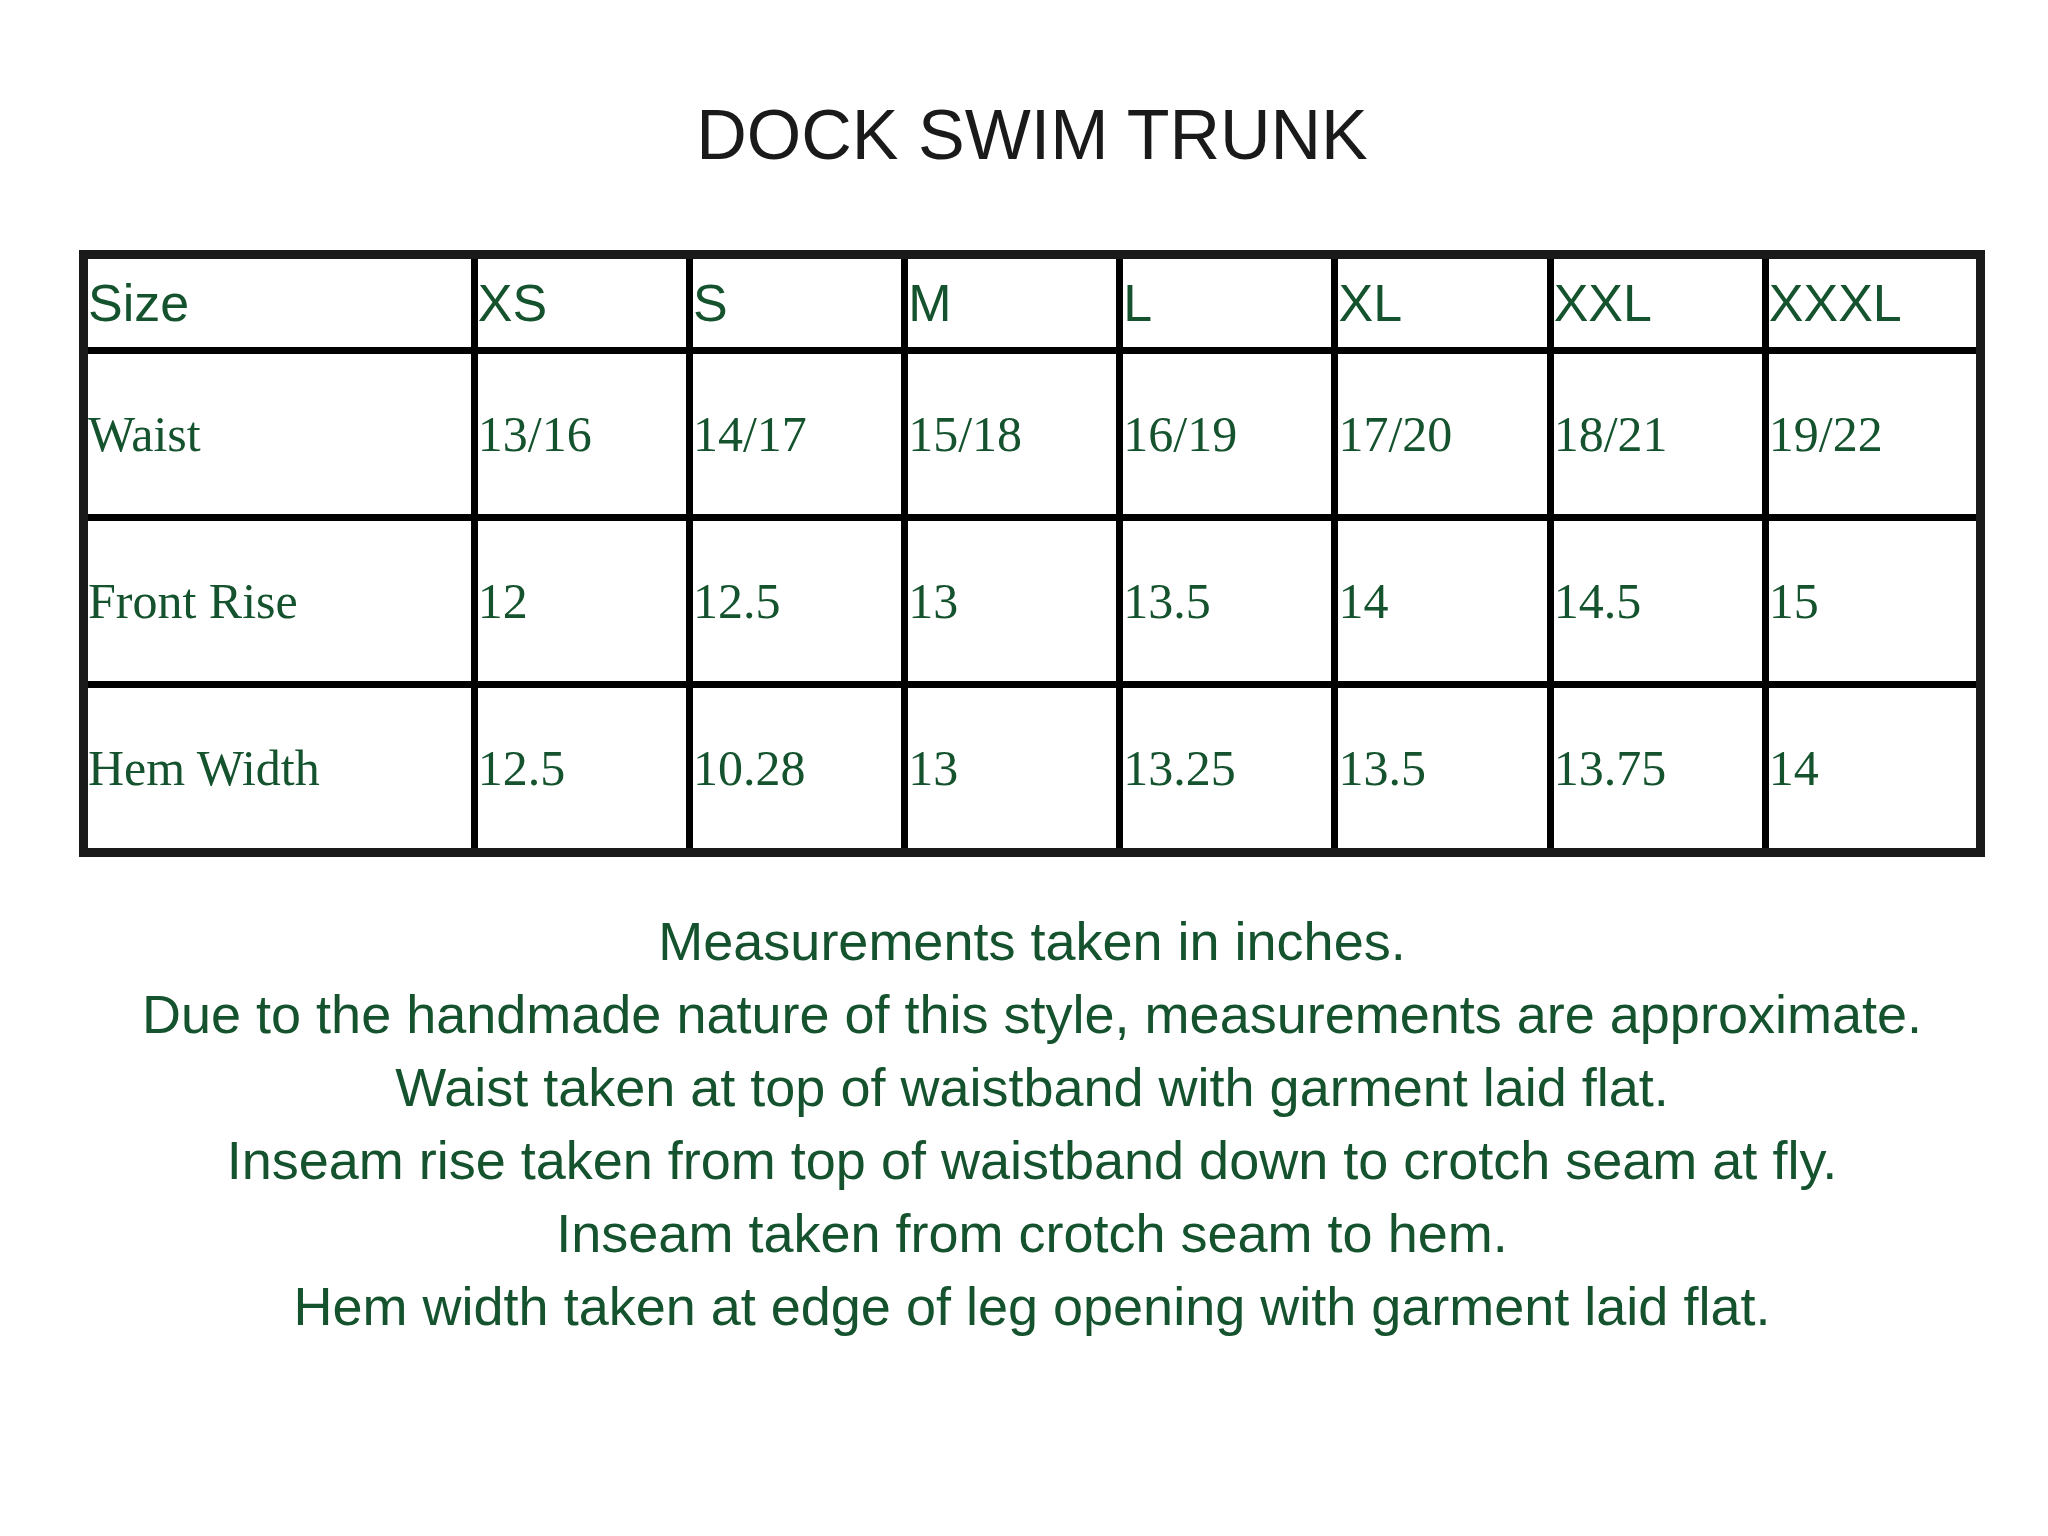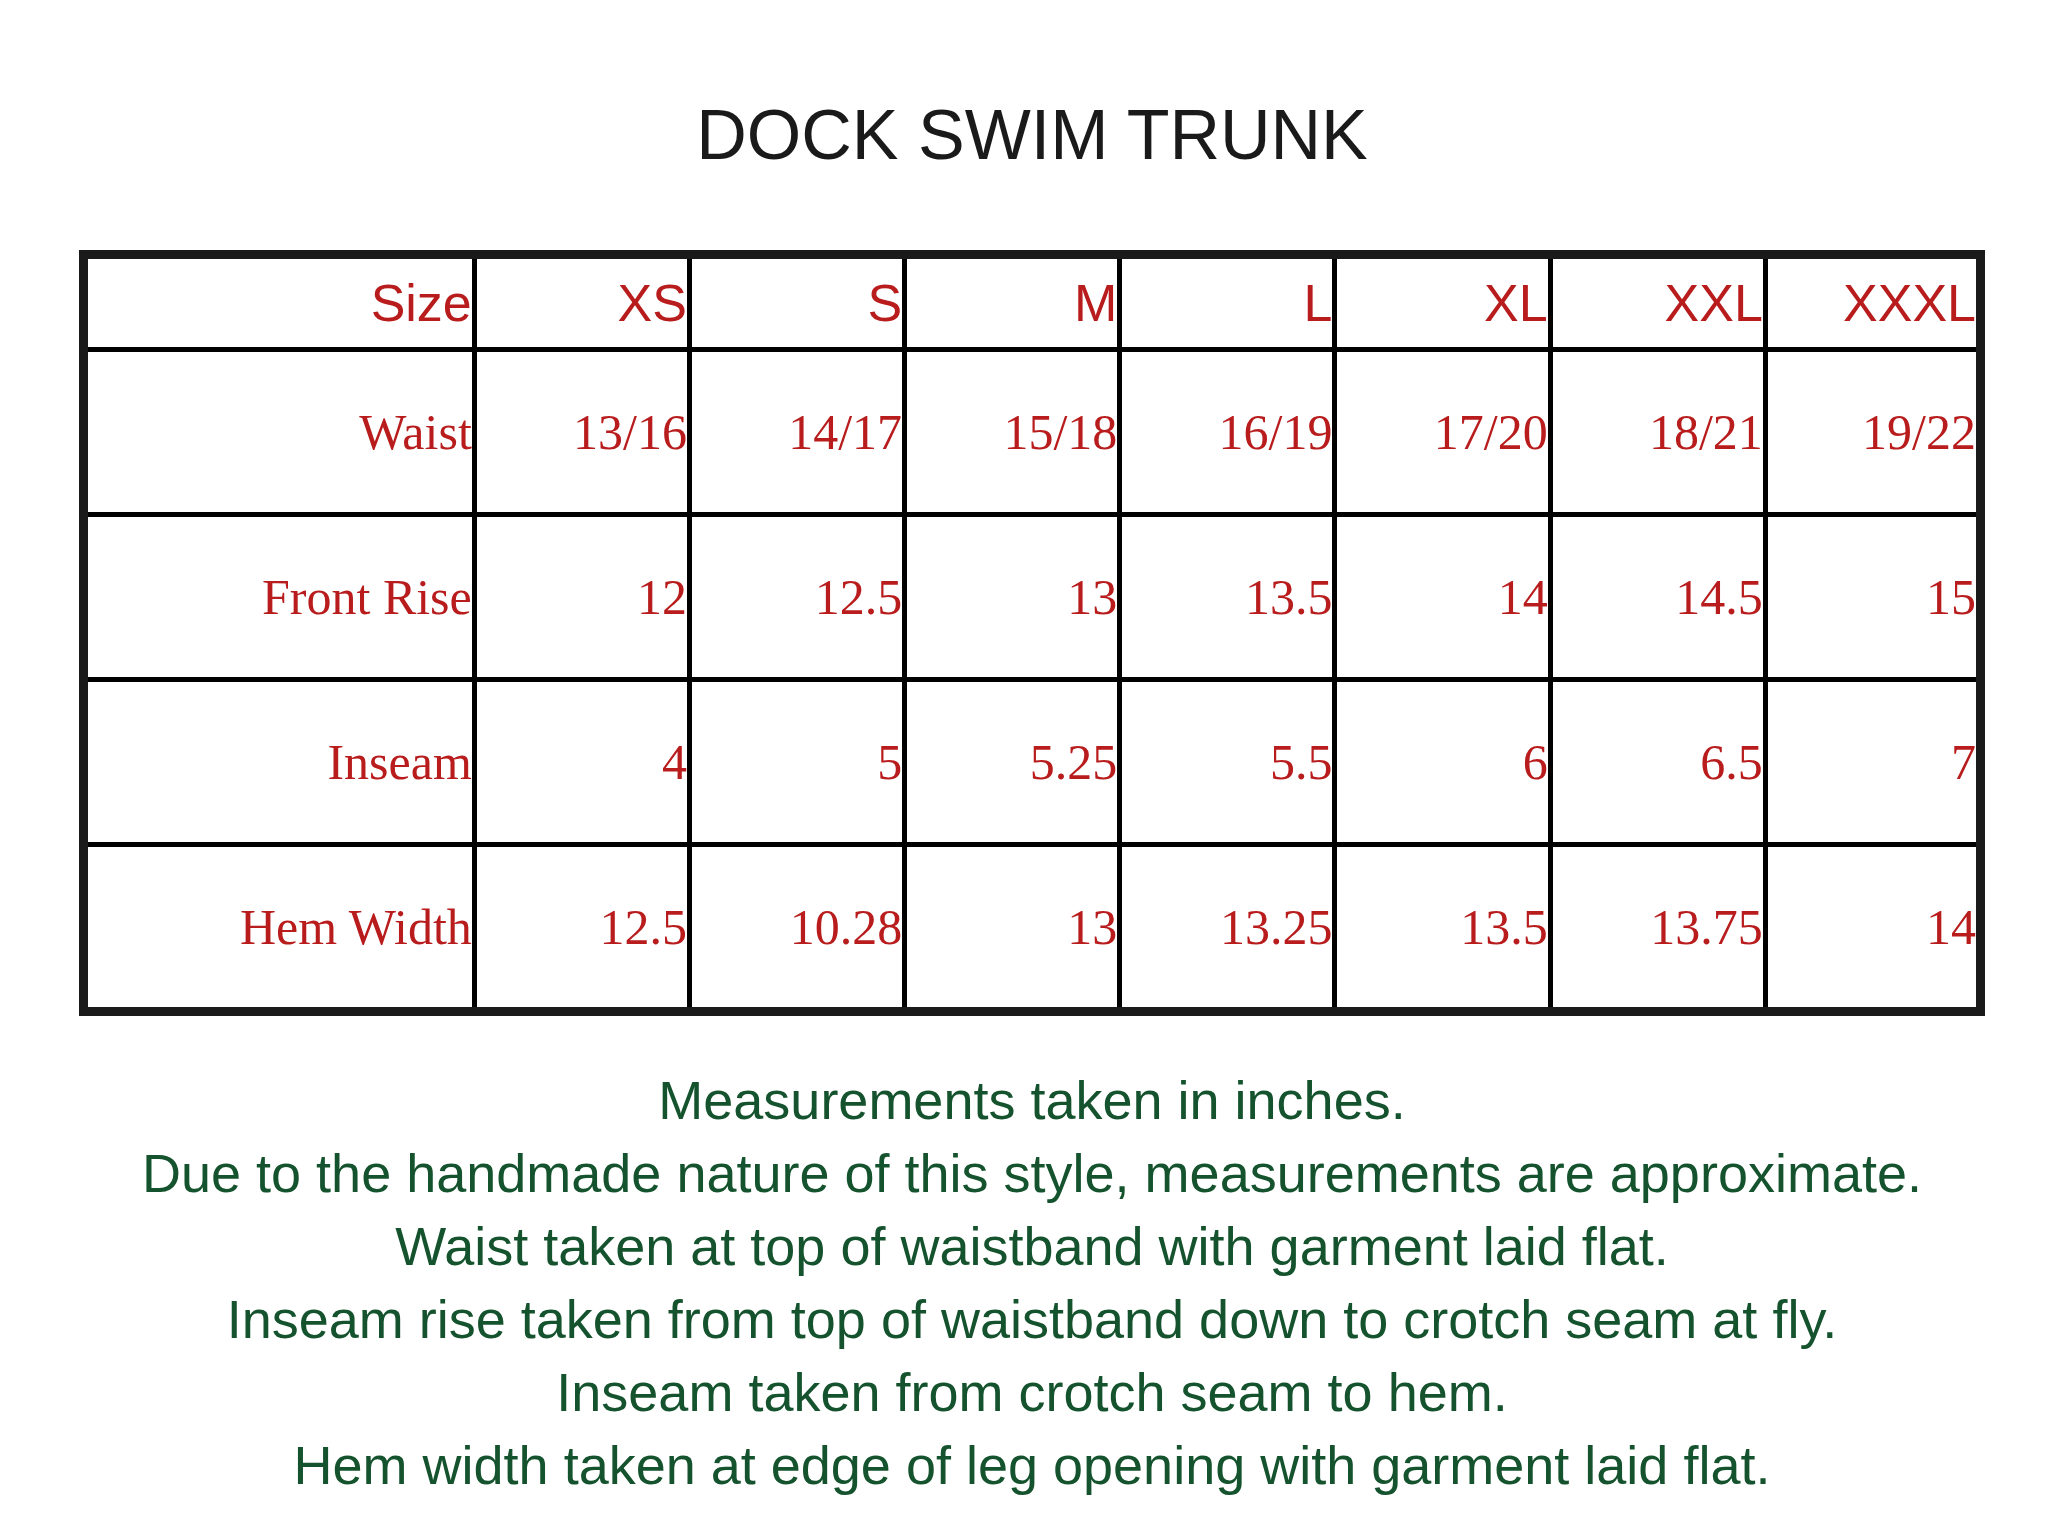--- a/index.html
+++ b/index.html
@@ -33,25 +33,25 @@
   }
   table.size-chart {
     width: 100%;
     border-collapse: collapse;
     table-layout: fixed;
     border: 9px solid #1a1a1a;
     background: #ffffff;
   }
   table.size-chart th,
   table.size-chart td {
-    border: 5px solid #000000;
-    text-align: right;
+    border: 7px solid #000000;
+    text-align: left;
     vertical-align: middle;
     font-weight: 400;
-    color: #b91c1c;
+    color: #14532d;
     padding: 0;
   }
   table.size-chart thead th {
     height: 88px;
     font-size: 52px;
   }
   table.size-chart tbody th,
   table.size-chart tbody td {
     height: 160px;
     font-size: 50px;
@@ -116,30 +116,20 @@
           <th>Front Rise</th>
           <td>12</td>
           <td>12.5</td>
           <td>13</td>
           <td>13.5</td>
           <td>14</td>
           <td>14.5</td>
           <td>15</td>
         </tr>
         <tr>
-          <th>Inseam</th>
-          <td>4</td>
-          <td>5</td>
-          <td>5.25</td>
-          <td>5.5</td>
-          <td>6</td>
-          <td>6.5</td>
-          <td>7</td>
-        </tr>
-        <tr>
           <th>Hem Width</th>
           <td>12.5</td>
           <td>10.28</td>
           <td>13</td>
           <td>13.25</td>
           <td>13.5</td>
           <td>13.75</td>
           <td>14</td>
         </tr>
       </tbody>

